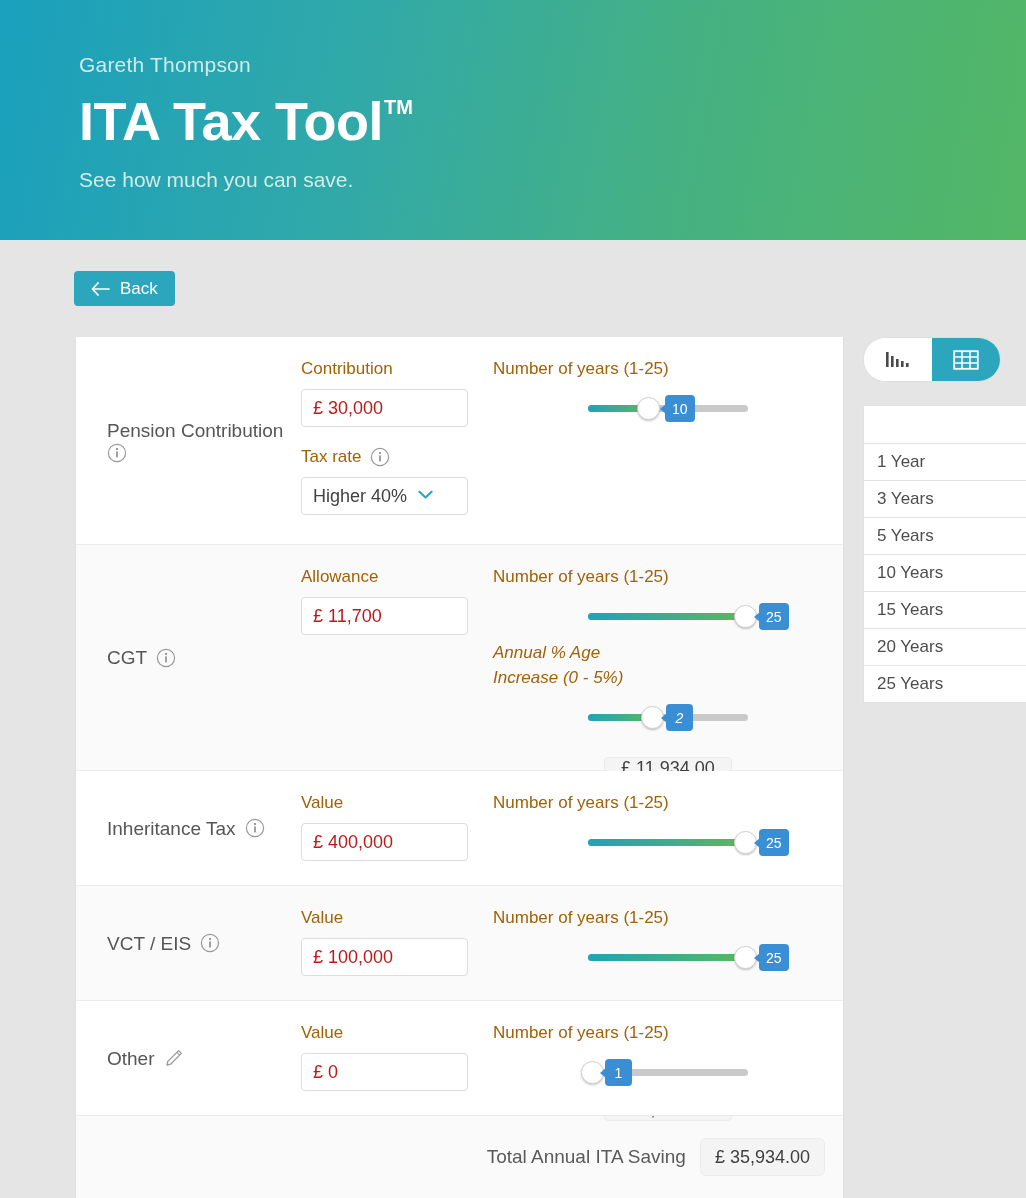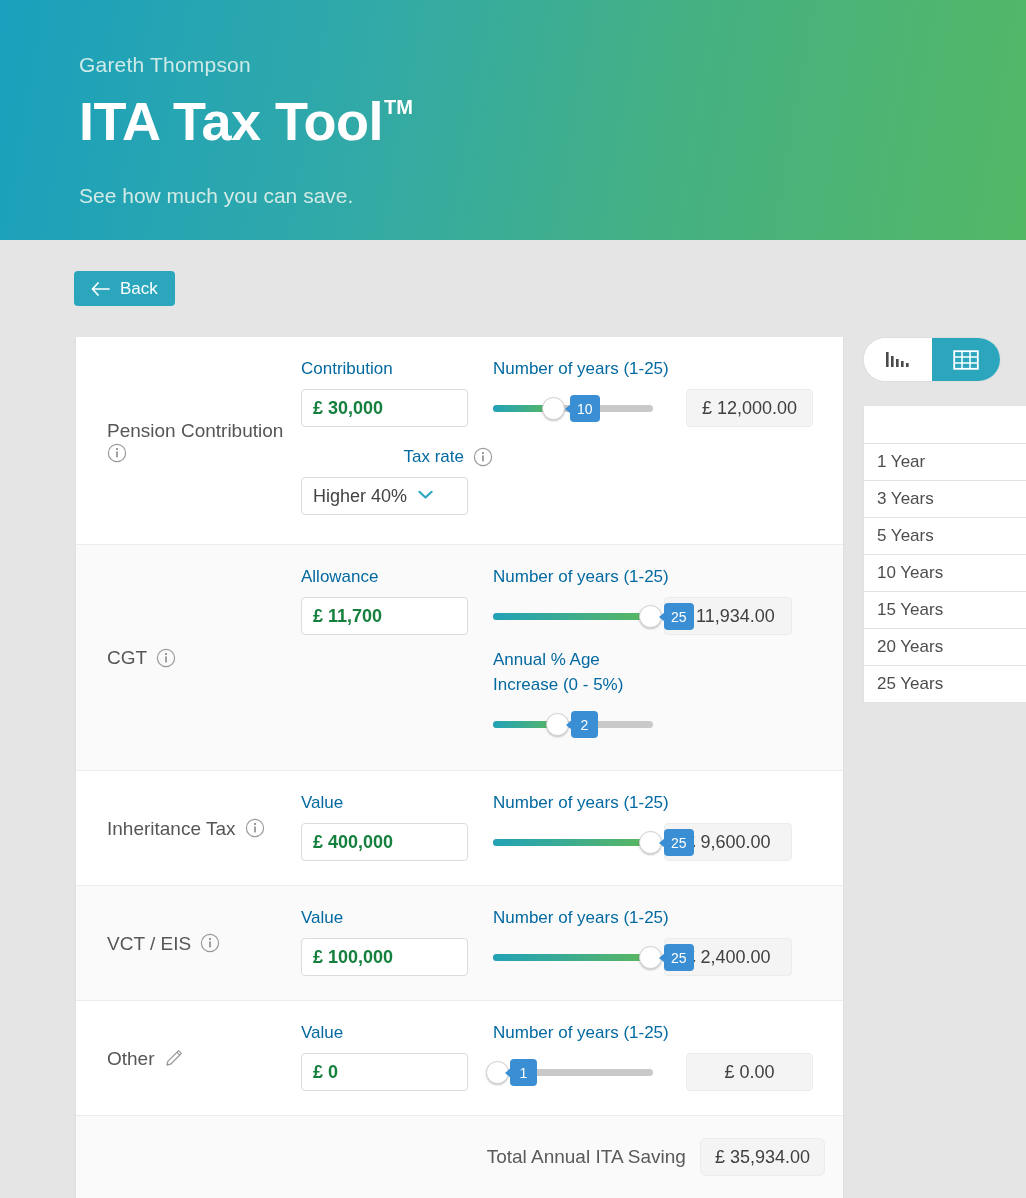--- a/index.html
+++ b/index.html
@@ -41,21 +41,21 @@
     letter-spacing: -0.5px;
   }
   .header-tm {
     font-size: 20px;
     font-weight: 700;
     color: #ffffff;
     margin-top: 6px;
     margin-left: 1px;
   }
   .header-sub {
-    margin-top: 30px;
+    margin-top: 14px;
     font-size: 21px;
     color: #d3ebe6;
     line-height: 28px;
   }
 
   
   .back-btn {
     position: absolute;
     left: 74px;
     top: 271px;
@@ -107,39 +107,38 @@
     font-size: 19px;
     color: #565656;
     line-height: 25px;
   }
   .row-fields { flex: 1; display: flex; }
   .col-input { width: 192px; flex: 0 0 192px; }
   .col-slider { flex: 1; }
 
   .field-label {
     font-size: 17px;
-    color: #0369a1;
+    color: #a16207;
     line-height: 25px;
     margin-bottom: 8px;
     font-weight: 400;
   }
   .field-label.two-line { max-width: 140px; }
 
   .text-input {
     width: 167px;
     height: 38px;
     border: 1px solid #dcdcdc;
     border-radius: 4px;
     background: #fff;
     font-size: 18px;
-    color: #15803d;
+    color: #b91c1c;
     padding: 0 11px;
     font-family: "Liberation Sans", sans-serif;
     outline: none;
-    font-weight: bold;
   }
 
   .select-wrap { position: relative; width: 144px; }
   .select-box {
     width: 167px;
     height: 38px;
     border: 1px solid #dcdcdc;
     border-radius: 4px;
     background: #fff;
     font-size: 18px;
@@ -152,21 +151,21 @@
   .chevron {
     position: absolute;
     right: 12px;
     top: 13px;
     width: 15px;
     height: 10px;
     pointer-events: none;
   }
 
   
-  .slider-line { display: flex; align-items: center; height: 38px; }
+  .slider-line { display: flex; align-items: center; height: 38px; flex-direction: column; }
   .slider {
     position: relative;
     width: 160px;
     height: 38px;
     flex: 0 0 160px;
     cursor: pointer;
   }
   .track {
     position: absolute;
     left: 0; top: 16px;
@@ -224,21 +223,21 @@
     border-radius: 4px;
     display: flex;
     align-items: center;
     justify-content: center;
     font-size: 18px;
     color: #404040;
     padding: 0 14px;
   }
   .result-box.wide { min-width: 128px; }
 
-  .sub-slider-block { margin-top: 12px; }
+  .sub-slider-block { margin-top: 5px; font-style: italic; }
 
   
   .icon-info {
     width: 20px; height: 20px;
     flex: 0 0 20px;
     display: inline-block;
   }
   .icon-pencil { width: 20px; height: 20px; display: inline-block; }
 
   
@@ -332,21 +331,21 @@
           <circle cx="10" cy="6" r="1" fill="#7a7a7a"></circle>
           <rect x="9.3" y="8.4" width="1.4" height="6" fill="#7a7a7a"></rect>
         </svg>
       </div>
     </div>
     <div class="row-fields">
       <div class="col-input">
         <div class="field-label">Contribution</div>
         <input class="text-input" type="text" value="£ 30,000" style="">
         <div style="height:17px"></div>
-        <div class="field-label" style="display:flex;align-items:center;gap:9px;justify-content:flex-end;">
+        <div class="field-label" style="display:flex;align-items:center;gap:9px;">
           <span>Tax rate</span>
           <svg class="icon-info" viewBox="0 0 20 20">
             <circle cx="10" cy="10" r="8.6" fill="none" stroke="#9a9a9a" stroke-width="1.2"></circle>
             <circle cx="10" cy="6" r="1" fill="#7a7a7a"></circle>
             <rect x="9.3" y="8.4" width="1.4" height="6" fill="#7a7a7a"></rect>
           </svg>
         </div>
         <div class="select-wrap">
           <div class="select-box">
             <span>Higher 40%</span>

